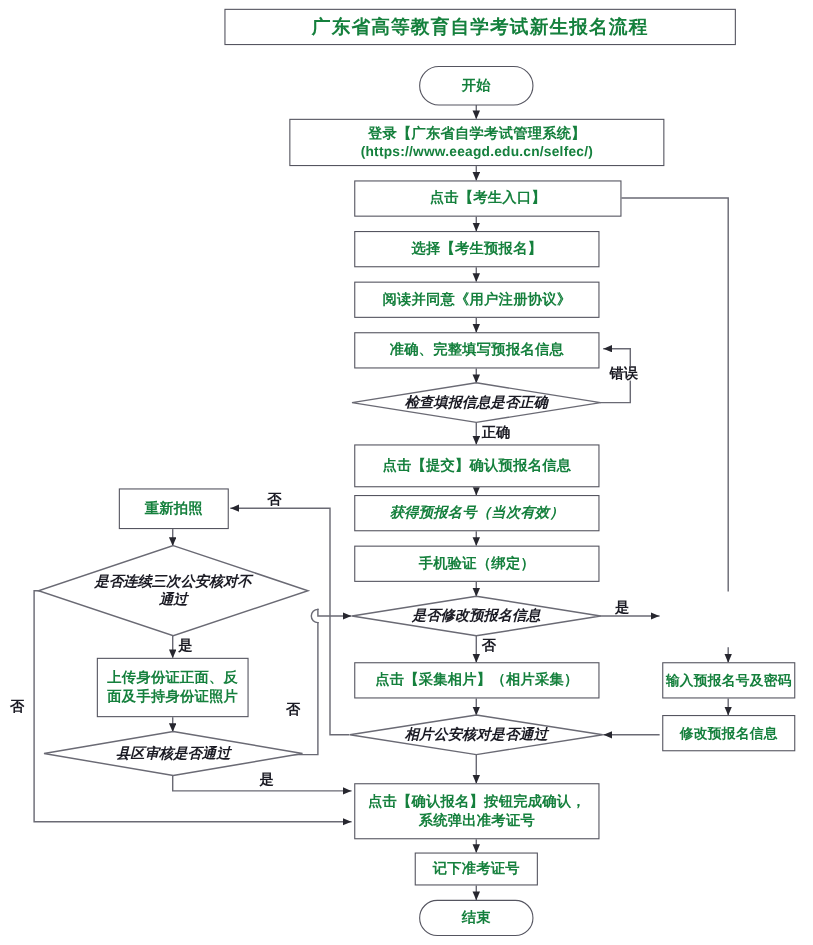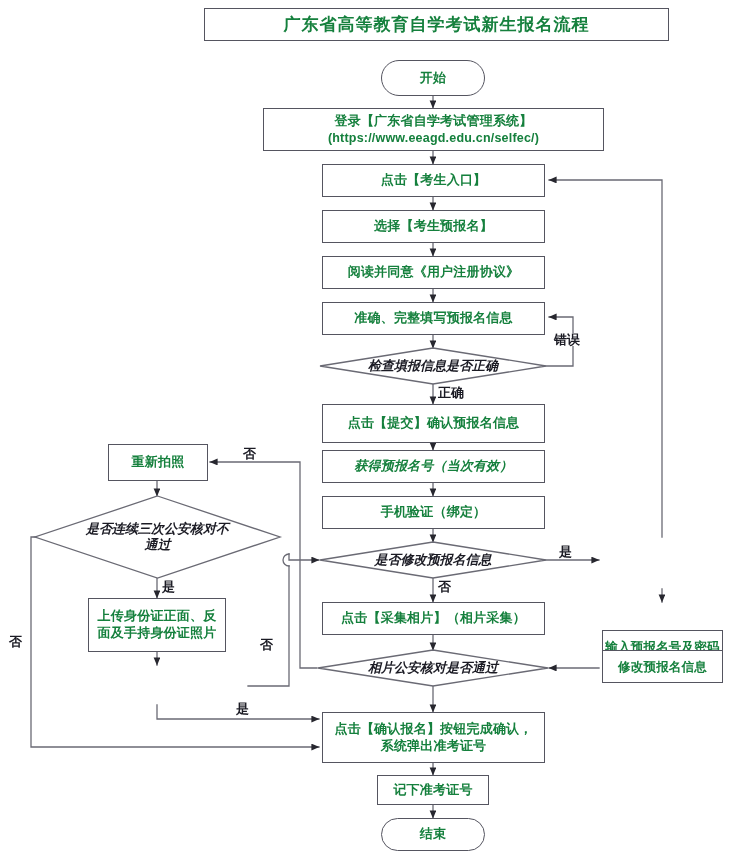--- a/index.html
+++ b/index.html
@@ -168,21 +168,21 @@
 
   <div class="node title" style="left:204px;top:8px;width:465px;height:33px;">广东省高等教育自学考试新生报名流程</div>
 
   <div class="node term" style="left:381px;top:60px;width:104px;height:36px;">开始</div>
 
   <div class="node box" style="left:263px;top:108px;width:341px;height:43px;flex-direction:column;">
     <span>登录【广东省自学考试管理系统】</span>
     <span class="u-line">(https://www.eeagd.edu.cn/selfec/)</span>
   </div>
 
-  <div class="node box" style="left:322px;top:164px;width:223px;height:33px;">点击【考生入口】</div>
+  <div class="node box" style="left:322px;top:164px;width:243px;height:33px;">点击【考生入口】</div>
 
   <div class="node box" style="left:322px;top:210px;width:223px;height:33px;">选择【考生预报名】</div>
 
   <div class="node box" style="left:322px;top:256px;width:223px;height:33px;">阅读并同意《用户注册协议》</div>
 
   <div class="node box" style="left:322px;top:302px;width:223px;height:33px;">准确、完整填写预报名信息</div>
 
   <div class="diamond-wrap" style="left:320px;top:348px;width:226px;height:36px;">
     <svg width="226" height="36" viewBox="0 0 226 36">
       <polygon points="113,0 226,18 113,36 0,18" fill="#ffffff" stroke="#6a6a74" stroke-width="1.3"></polygon>
@@ -206,41 +206,47 @@
   <div class="node box" style="left:322px;top:602px;width:223px;height:33px;">点击【采集相片】（相片采集）</div>
 
   <div class="diamond-wrap" style="left:318px;top:650px;width:230px;height:36px;">
     <svg width="230" height="36" viewBox="0 0 230 36">
       <polygon points="115,0 230,18 115,36 0,18" fill="#ffffff" stroke="#6a6a74" stroke-width="1.3"></polygon>
     </svg>
     <div class="diamond-label">相片公安核对是否通过</div>
   </div>
 
 
-  <div class="node box" style="left:602px;top:602px;width:121px;height:33px;font-size:12.5px;margin-top:28px;">输入预报名号及密码</div>
+  <div class="node box" style="left:602px;top:602px;width:121px;height:33px;font-size:12.5px;">输入预报名号及密码</div>
 
   <div class="node box" style="left:602px;top:650px;width:121px;height:33px;font-size:12.5px;">修改预报名信息</div>
 
   <div class="node box" style="left:108px;top:444px;width:100px;height:37px;">重新拍照</div>
 
   <div class="diamond-wrap" style="left:35px;top:496px;width:245px;height:82px;">
     <svg width="245" height="82" viewBox="0 0 245 82">
       <polygon points="122.5,0 245,41 122.5,82 0,41" fill="#ffffff" stroke="#6a6a74" stroke-width="1.3"></polygon>
     </svg>
     <div class="diamond-label" style="flex-direction:column;padding:0 34px;">
       <span>是否连续三次公安核对不</span>
       <span>通过</span>
     </div>
   </div>
 
   <div class="node box" style="left:88px;top:598px;width:138px;height:54px;flex-direction:column;">
     <span>上传身份证正面、反</span>
     <span>面及手持身份证照片</span>
   </div>
 
+  <div class="diamond-wrap" style="left:40px;top:665px;width:235px;height:40px;">
+    <svg width="235" height="40" viewBox="0 0 235 40">
+      <polygon points="117.5,0 235,20 117.5,40 0,20" fill="#ffffff" stroke="#6a6a74" stroke-width="1.3"></polygon>
+    </svg>
+    <div class="diamond-label">县区审核是否通过</div>
+  </div>
 
   <div class="node box" style="left:322px;top:712px;width:223px;height:51px;flex-direction:column;">
     <span>点击【确认报名】按钮完成确认，</span>
     <span>系统弹出准考证号</span>
   </div>
 
   <div class="node box" style="left:377px;top:775px;width:112px;height:30px;">记下准考证号</div>
 
   <div class="node term" style="left:381px;top:818px;width:104px;height:33px;">结束</div>
 

